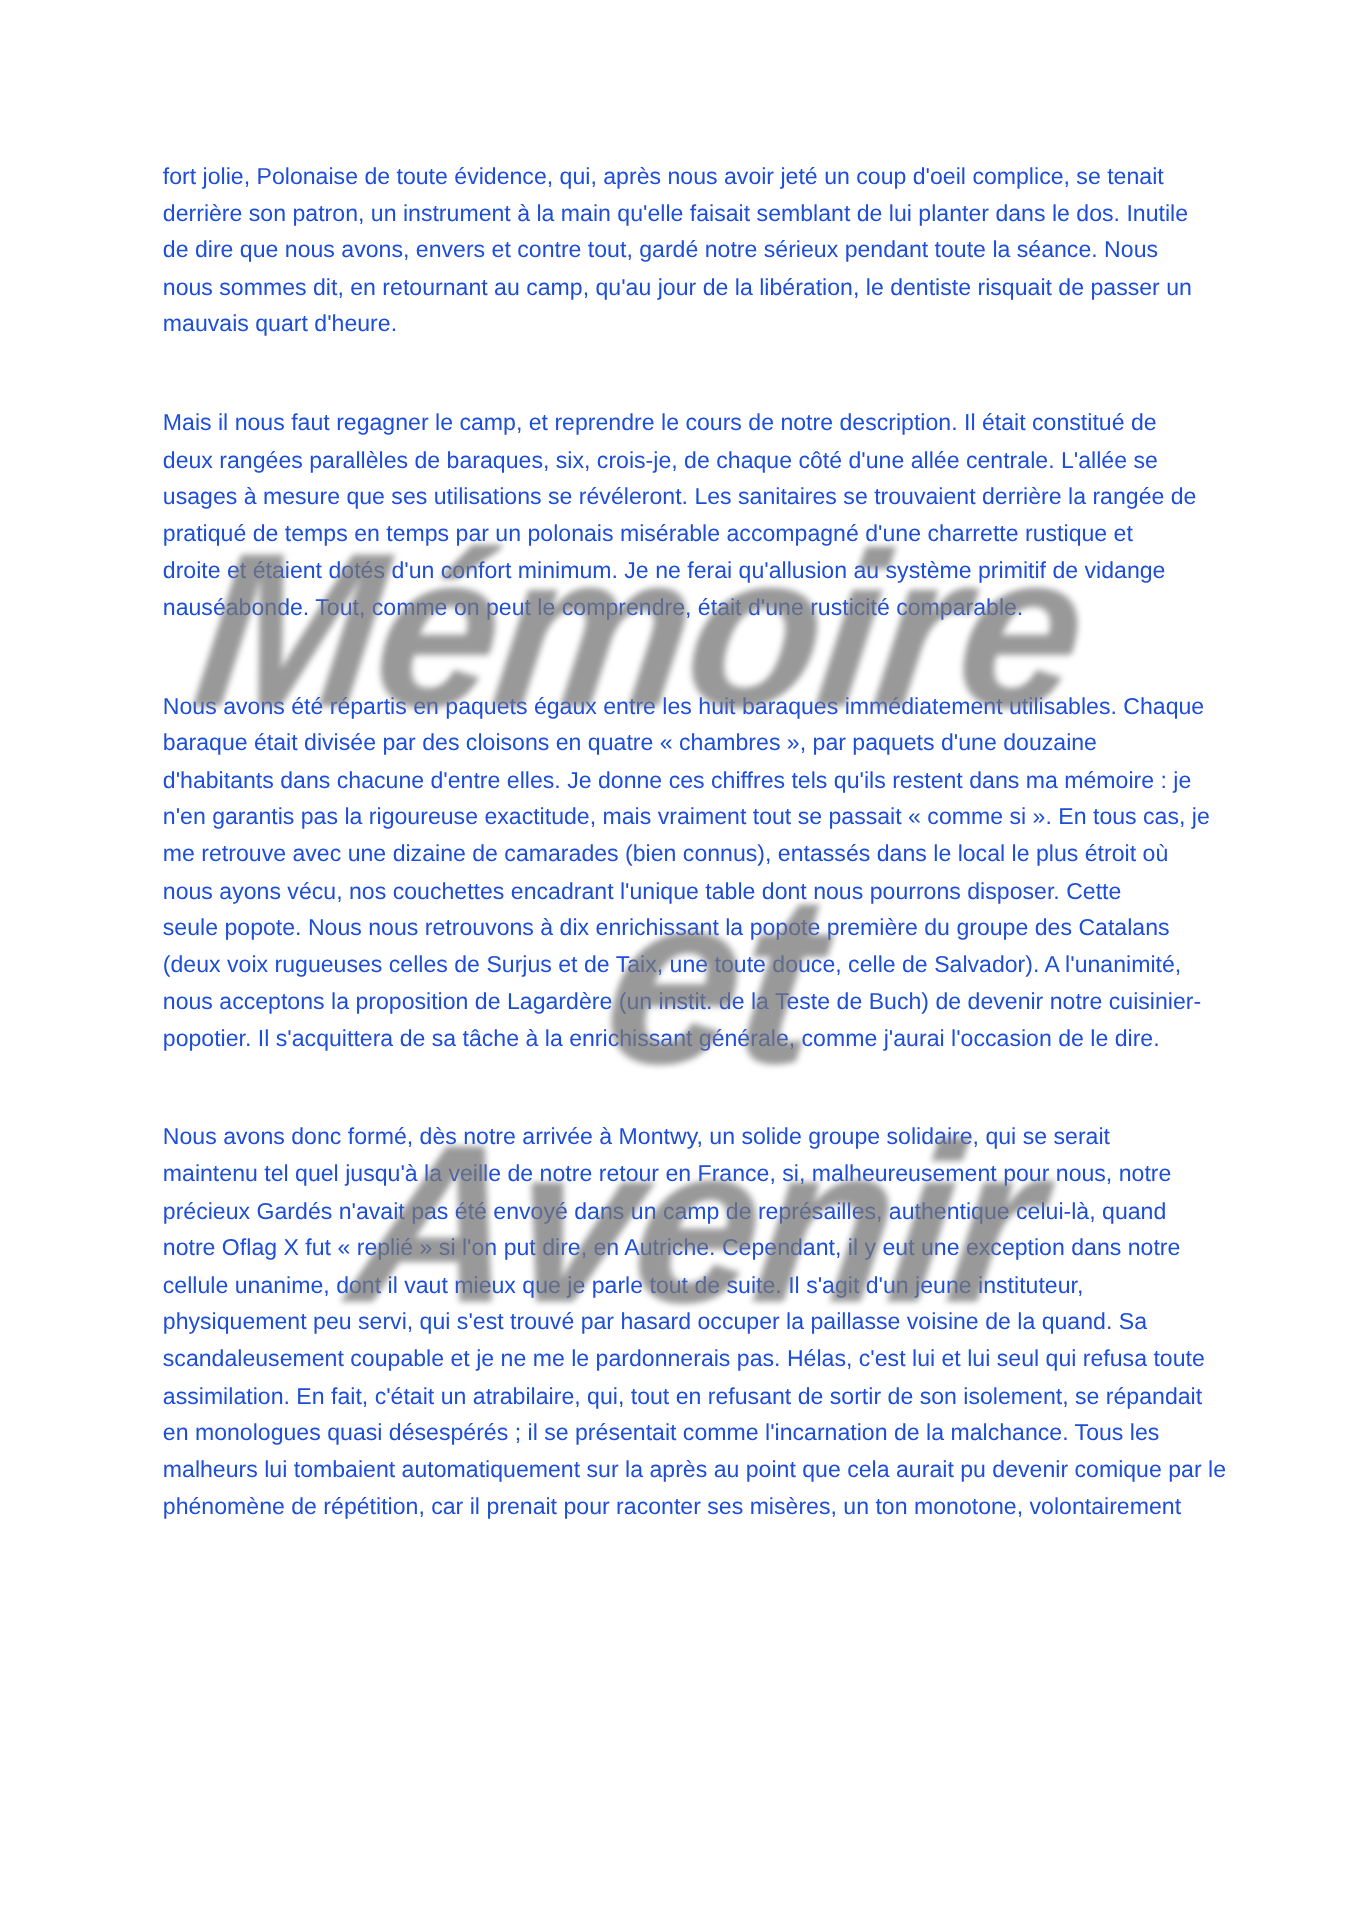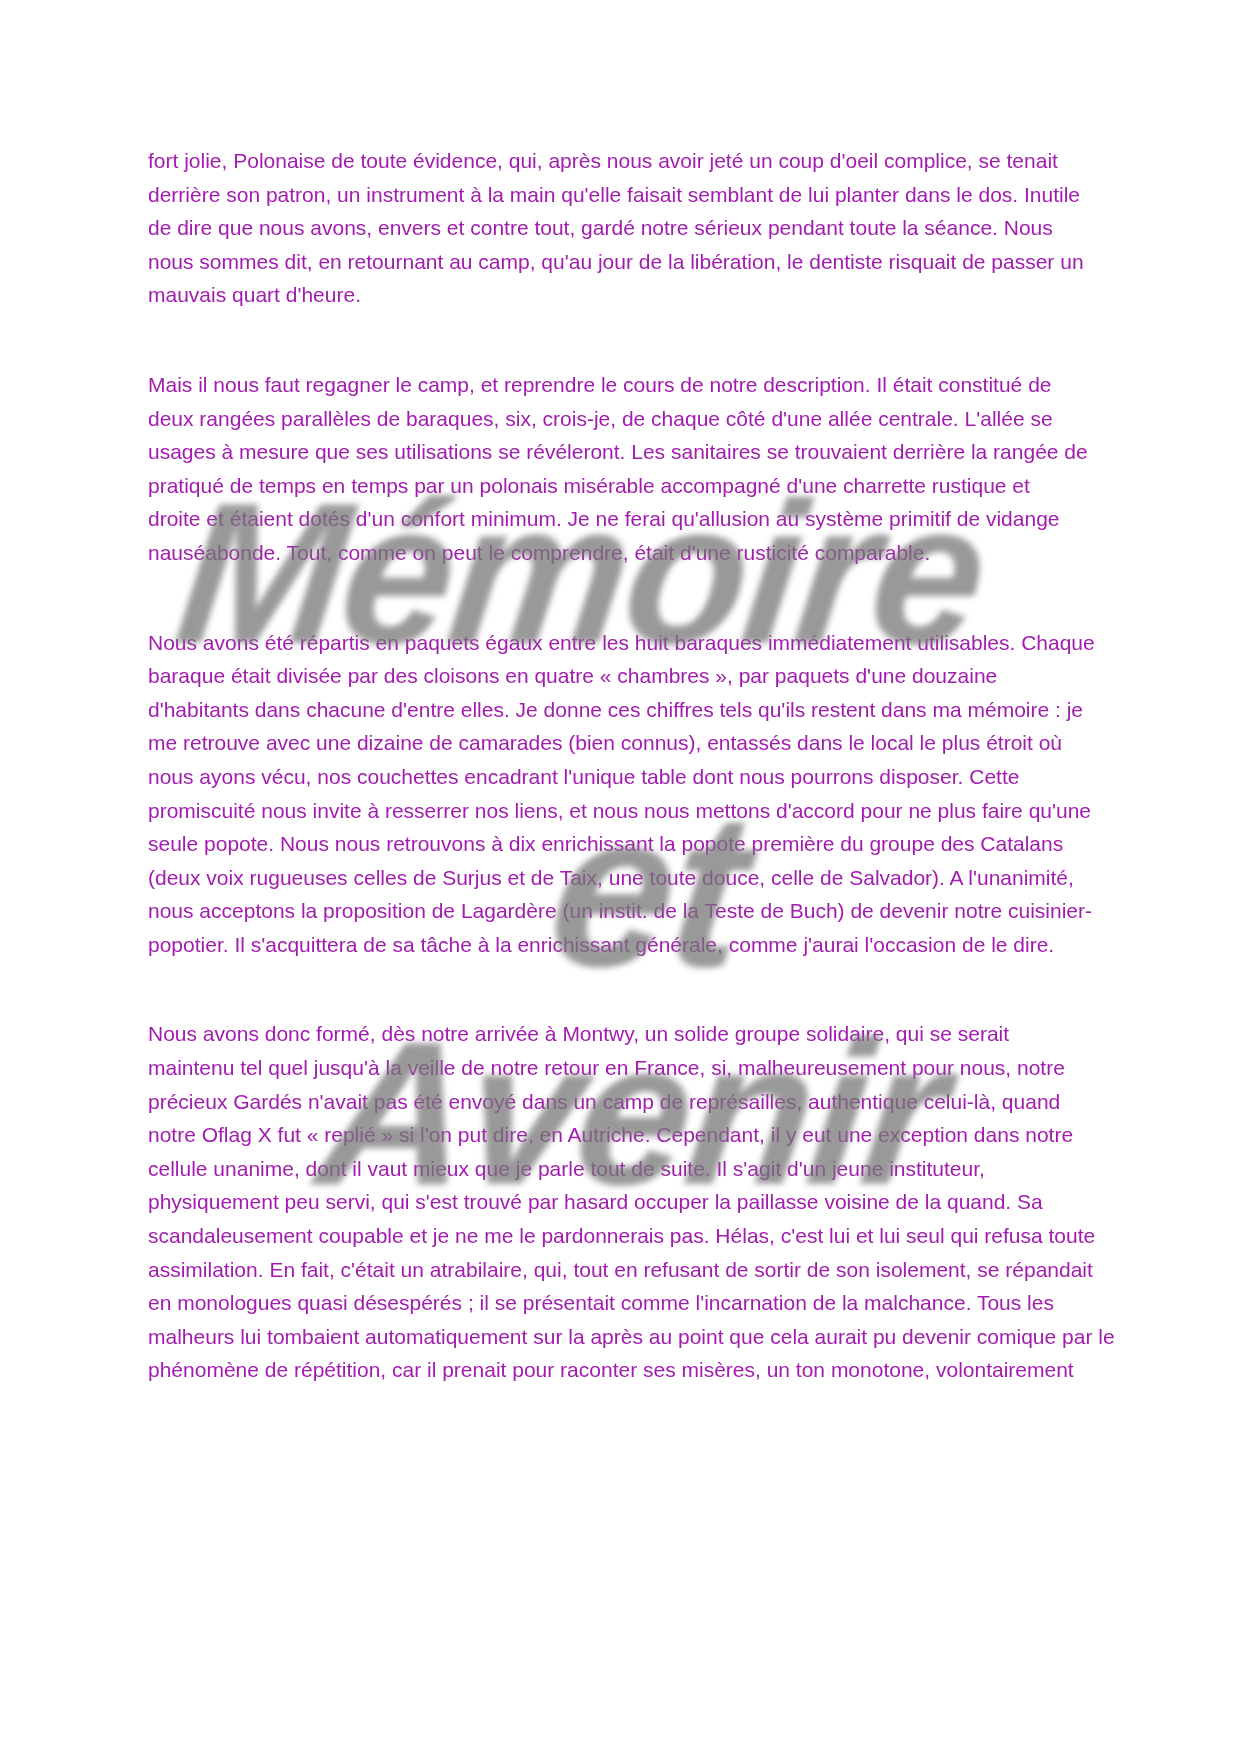--- a/index.html
+++ b/index.html
@@ -47,43 +47,43 @@
     filter: blur(3px);
     transform: skewX(-7deg);
     transform-origin: 0 100%;
     white-space: nowrap;
   }
 </style>
 </head>
 <body>
 
 <div class="page">
-  <div class="content" style="color: #a21caf;">
+  <div class="content" style="color: #1d4ed8;">
       <div class="paragraph">
         <div class="line">fort jolie, Polonaise de toute évidence, qui, après nous avoir jeté un coup d'oeil complice, se tenait</div>
         <div class="line">derrière son patron, un instrument à la main qu'elle faisait semblant de lui planter dans le dos. Inutile</div>
         <div class="line">de dire que nous avons, envers et contre tout, gardé notre sérieux pendant toute la séance. Nous</div>
         <div class="line">nous sommes dit, en retournant au camp, qu'au jour de la libération, le dentiste risquait de passer un</div>
         <div class="line">mauvais quart d'heure.</div>
       </div>
       <div class="paragraph">
         <div class="line">Mais il nous faut regagner le camp, et reprendre le cours de notre description. Il était constitué de</div>
         <div class="line">deux rangées parallèles de baraques, six, crois-je, de chaque côté d'une allée centrale. L'allée se</div>
         <div class="line">usages à mesure que ses utilisations se révéleront. Les sanitaires se trouvaient derrière la rangée de</div>
         <div class="line">pratiqué de temps en temps par un polonais misérable accompagné d'une charrette rustique et</div>
         <div class="line">droite et étaient dotés d'un confort minimum. Je ne ferai qu'allusion au système primitif de vidange</div>
         <div class="line">nauséabonde. Tout, comme on peut le comprendre, était d'une rusticité comparable.</div>
       </div>
       <div class="paragraph">
         <div class="line">Nous avons été répartis en paquets égaux entre les huit baraques immédiatement utilisables. Chaque</div>
         <div class="line">baraque était divisée par des cloisons en quatre « chambres », par paquets d'une douzaine</div>
         <div class="line">d'habitants dans chacune d'entre elles. Je donne ces chiffres tels qu'ils restent dans ma mémoire : je</div>
+        <div class="line">n'en garantis pas la rigoureuse exactitude, mais vraiment tout se passait « comme si ». En tous cas, je</div>
         <div class="line">me retrouve avec une dizaine de camarades (bien connus), entassés dans le local le plus étroit où</div>
         <div class="line">nous ayons vécu, nos couchettes encadrant l'unique table dont nous pourrons disposer. Cette</div>
-        <div class="line">promiscuité nous invite à resserrer nos liens, et nous nous mettons d'accord pour ne plus faire qu'une</div>
         <div class="line">seule popote. Nous nous retrouvons à dix enrichissant la popote première du groupe des Catalans</div>
         <div class="line">(deux voix rugueuses celles de Surjus et de Taix, une toute douce, celle de Salvador). A l'unanimité,</div>
         <div class="line">nous acceptons la proposition de Lagardère (un instit. de la Teste de Buch) de devenir notre cuisinier-</div>
         <div class="line">popotier. Il s'acquittera de sa tâche à la enrichissant générale, comme j'aurai l'occasion de le dire.</div>
       </div>
       <div class="paragraph">
         <div class="line">Nous avons donc formé, dès notre arrivée à Montwy, un solide groupe solidaire, qui se serait</div>
         <div class="line">maintenu tel quel jusqu'à la veille de notre retour en France, si, malheureusement pour nous, notre</div>
         <div class="line">précieux Gardés n'avait pas été envoyé dans un camp de représailles, authentique celui-là, quand</div>
         <div class="line">notre Oflag X fut « replié » si l'on put dire, en Autriche. Cependant, il y eut une exception dans notre</div>

